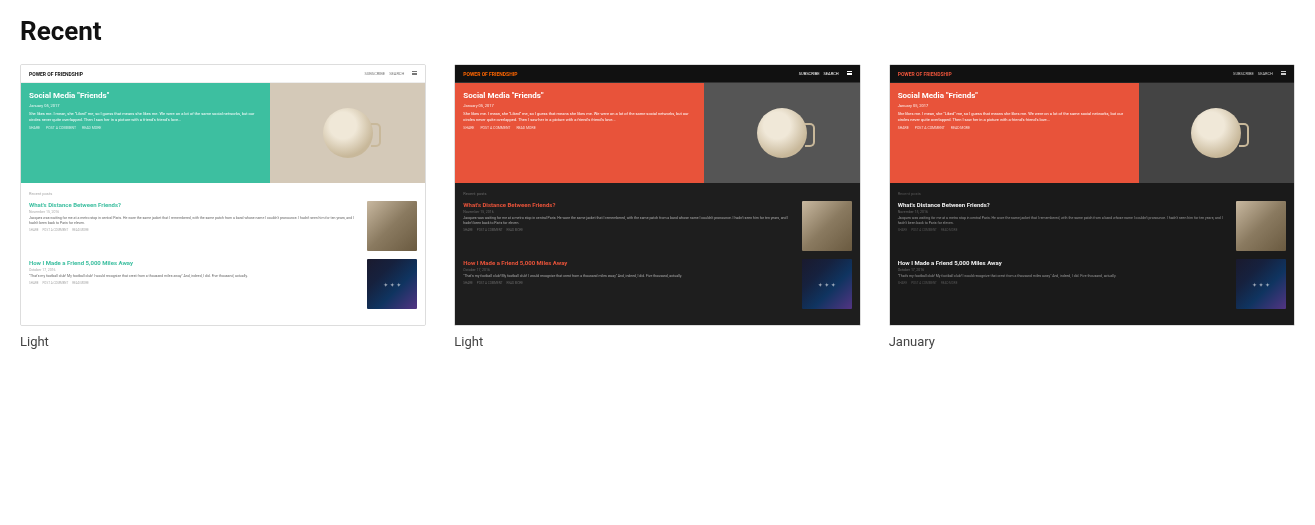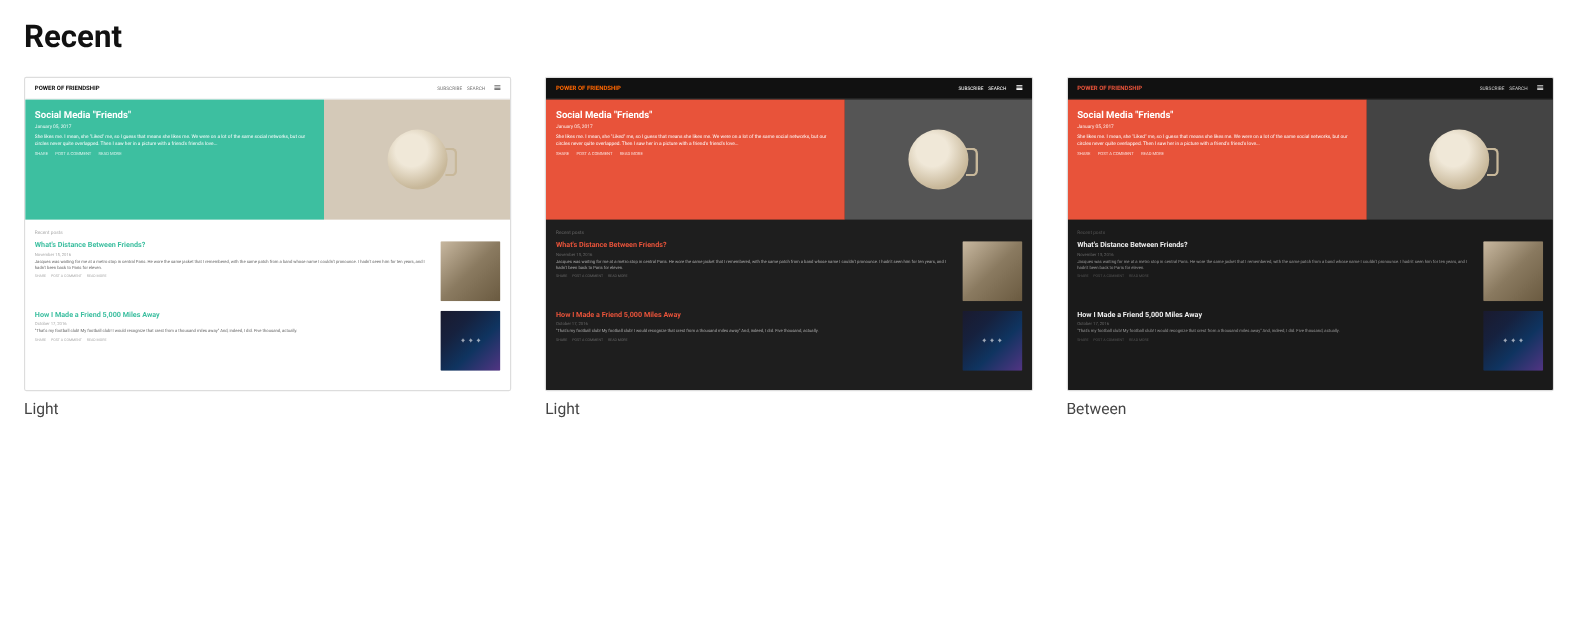--- a/index.html
+++ b/index.html
@@ -622,16 +622,16 @@
               <span>POST A COMMENT</span>
               <span>READ MORE</span>
             </div>
           </div>
           <div class="post-thumb">
             <div class="thumb-space"></div>
           </div>
         </div>
       </div>
     </div>
-    <div class="theme-label">Between</div>
+    <div class="theme-label">January</div>
   </div>
 
 </div>
 
 </body></html>

